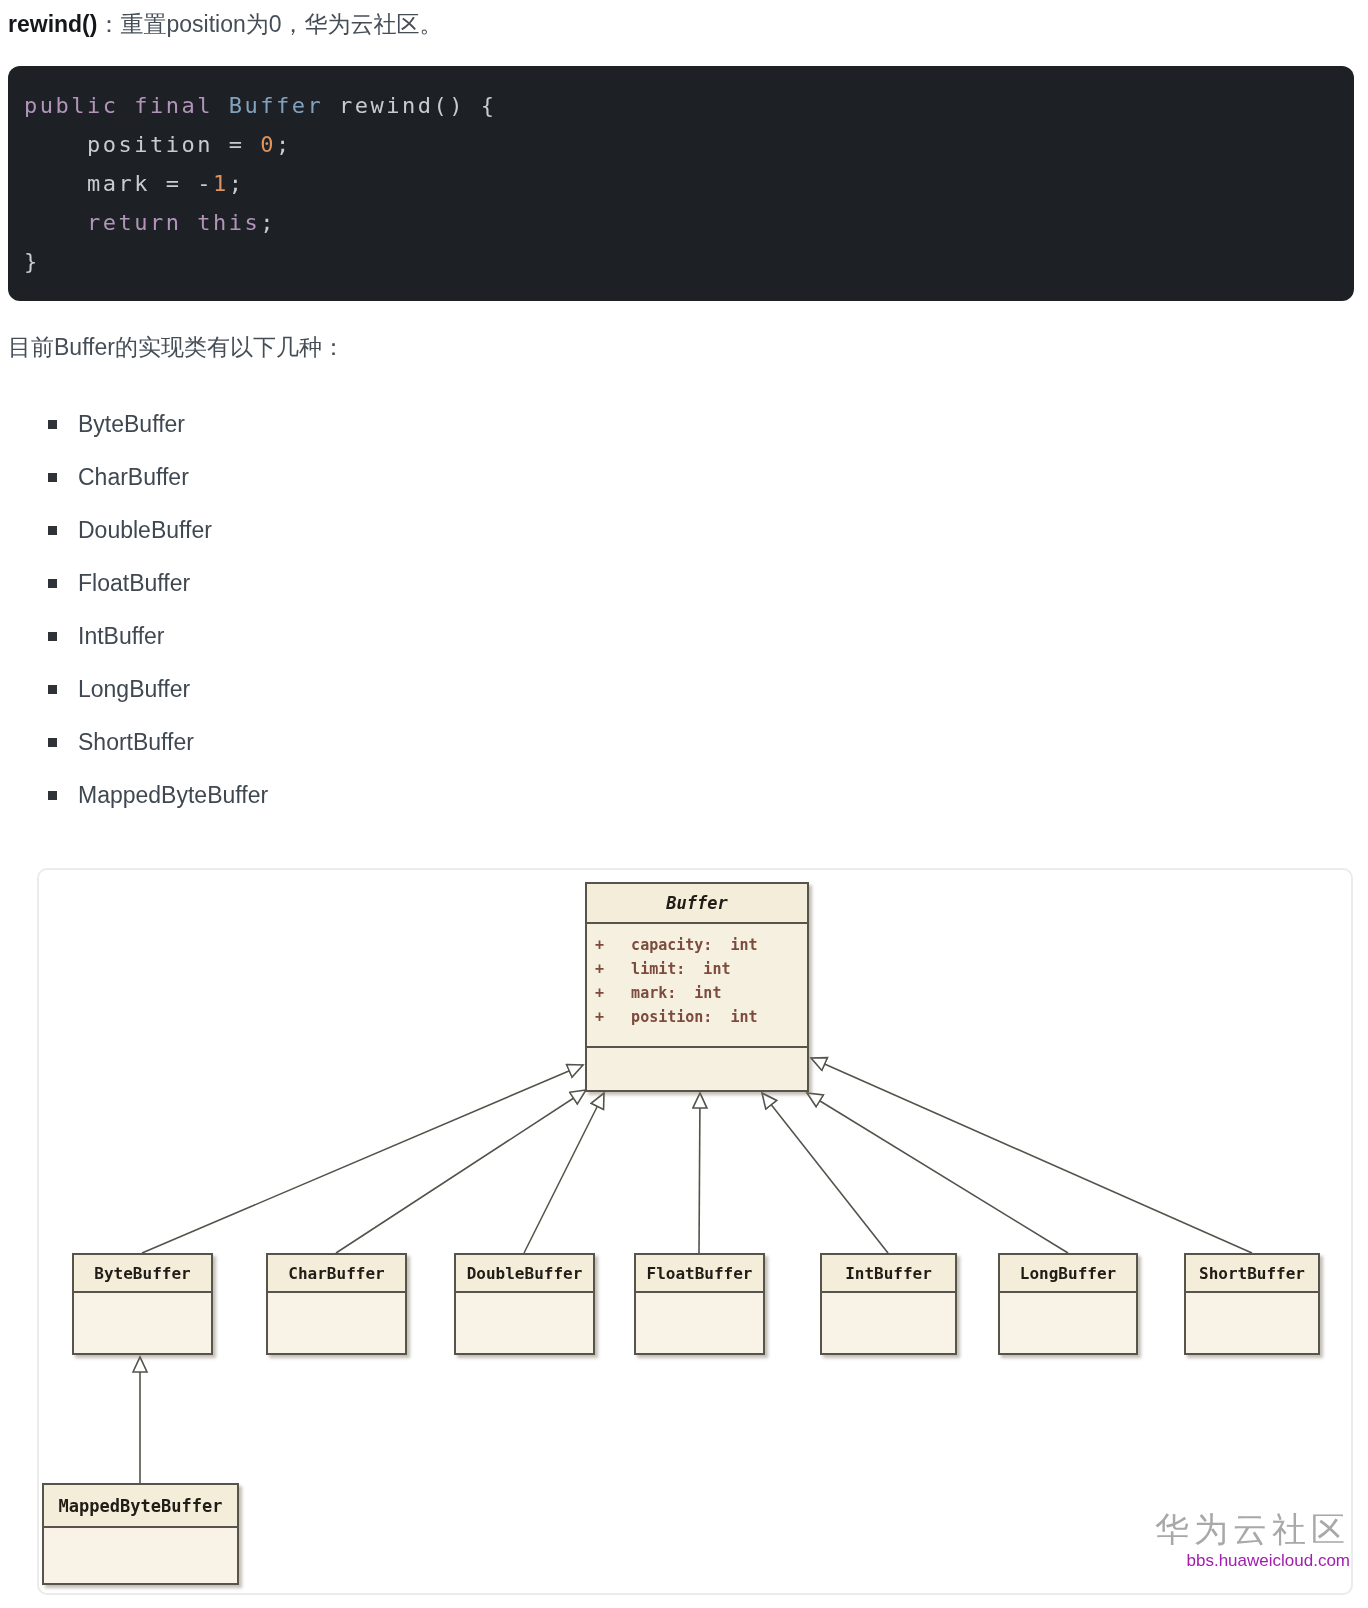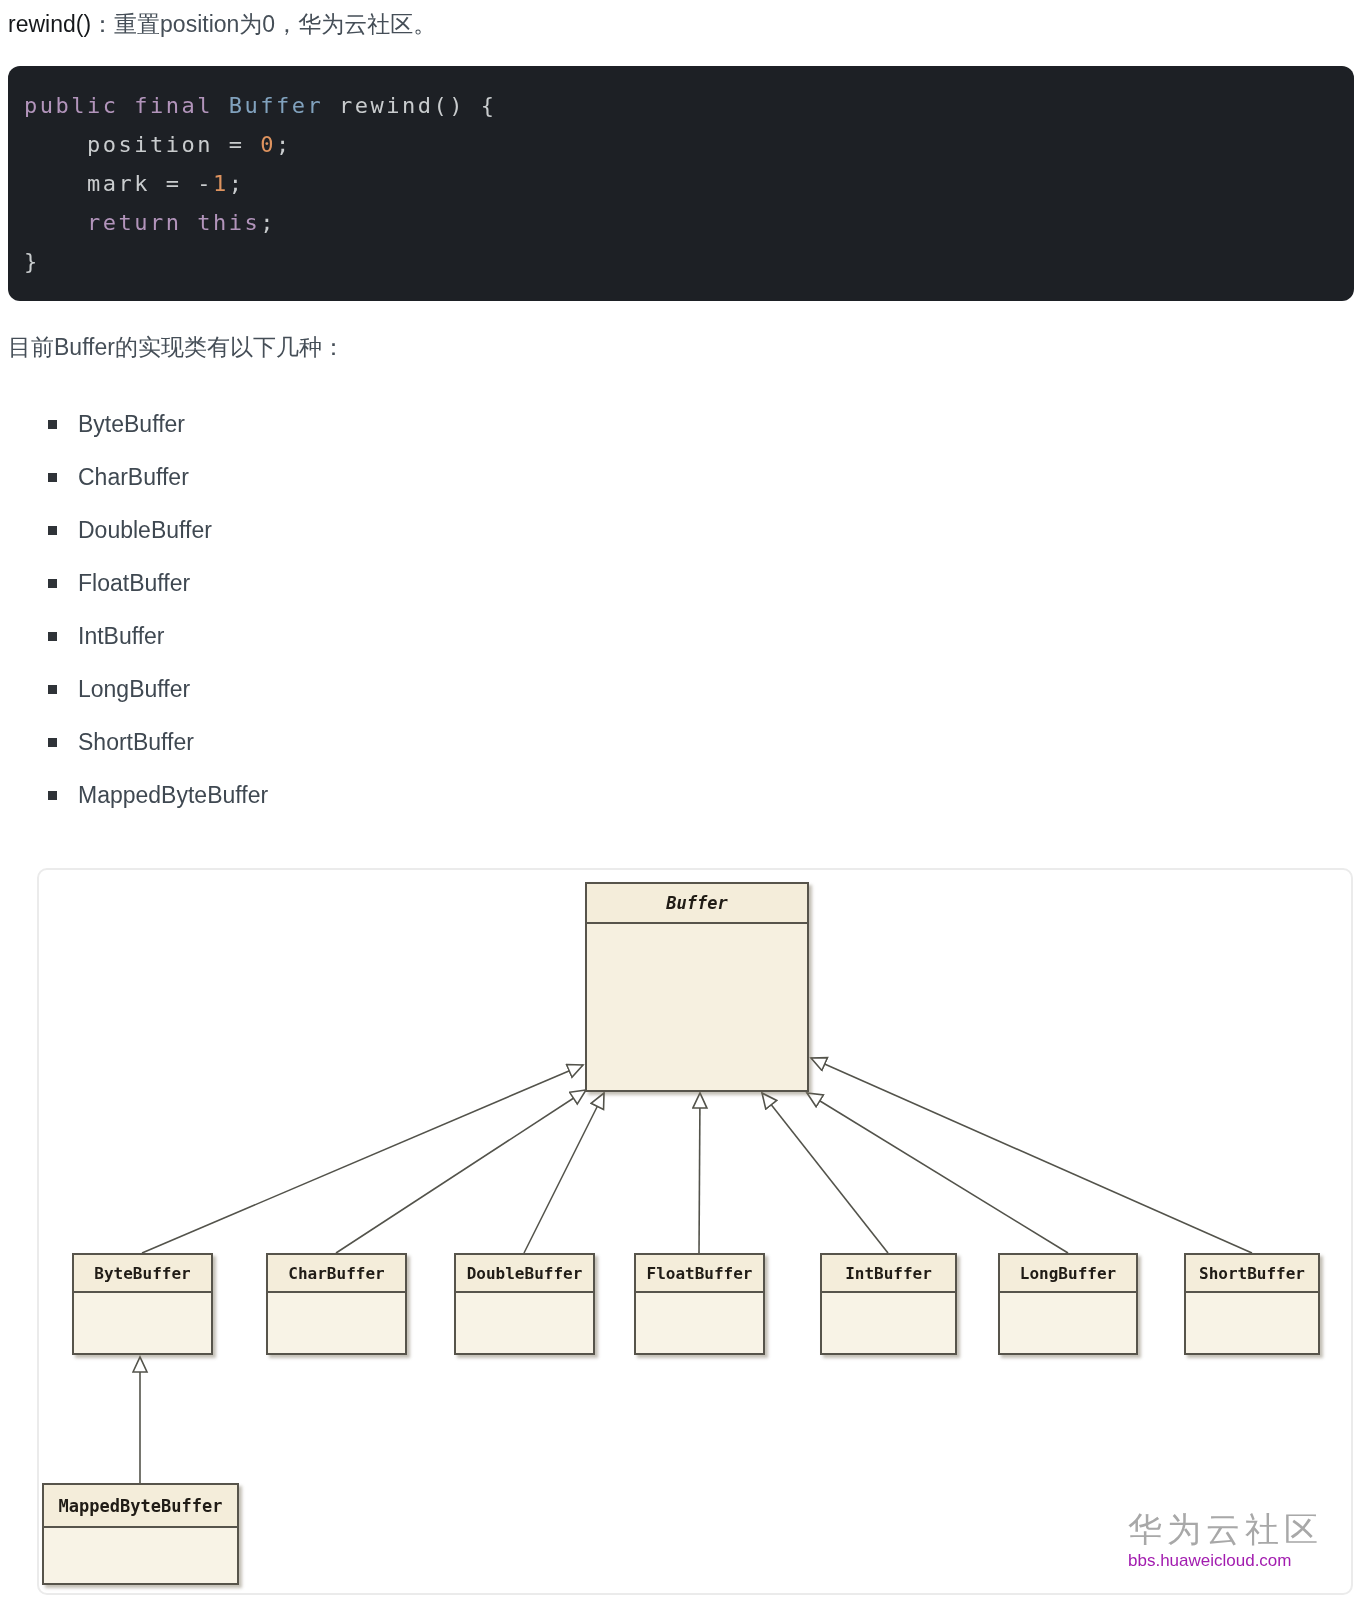--- a/index.html
+++ b/index.html
@@ -3,21 +3,21 @@
 <meta charset="utf-8">
 <style>
   html,body{margin:0;padding:0;background:#ffffff;}
   body{
     width:1368px;height:1608px;overflow:hidden;position:relative;
     font-family:"Liberation Sans","DejaVu Sans",sans-serif;
     -webkit-font-smoothing:antialiased;
   }
   
   .heading{margin:8px 0 0 8px;font-size:23px;line-height:32px;color:#454e57;}
-  .heading .term{font-weight:normal;color:#15181b;}
+  .heading .term{font-weight:bold;color:#15181b;}
   
   .code-block{
     margin:26px 14px 0 8px;background:#1d2025;border-radius:12px;
     padding:20px 16px;box-sizing:border-box;height:235px;
     font-family:"DejaVu Sans Mono","Liberation Mono",monospace;
     font-size:22px;letter-spacing:2.5px;line-height:39px;
     white-space:pre;overflow:hidden;
   }
   .code-line{height:39px;}
   .tok-plain{color:#c9ccce;}
@@ -59,21 +59,21 @@
     white-space:pre;background:#f6f0e0;
   }
   .uml-methods{
     flex:1 1 auto;padding:5px 0 0 8px;color:#5d4c42;font-size:15px;line-height:23px;
     white-space:pre;background:#f6f0e0;
   }
   .sub-box .uml-title{height:36px;font-size:16px;}
   #mapped-box{left:3px;top:613px;width:197px;height:102px;}
   #mapped-box .uml-title{height:41px;font-size:17px;}
   
-  .watermark{position:absolute;right:28px;bottom:24px;text-align:left;line-height:1;}
+  .watermark{position:absolute;right:1px;bottom:24px;text-align:right;line-height:1;}
   .wm-title{font-size:34px;letter-spacing:5px;color:#a8a8a8;margin-bottom:6px;}
   .wm-url{font-size:17px;color:#a21caf;}
 </style>
 </head>
 <body>
 
 <main>
 
   <p class="heading"><strong class="term">rewind()</strong><span>：重置position为0，华为云社区。</span></p>
 
@@ -130,20 +130,21 @@
           <line x1="660" y1="383" x2="661" y2="223" stroke="#53534b" stroke-width="1.6" marker-end="url(#arrowhead)"></line>
           <line x1="849" y1="383" x2="723" y2="223" stroke="#53534b" stroke-width="1.6" marker-end="url(#arrowhead)"></line>
           <line x1="1029" y1="383" x2="768" y2="223" stroke="#53534b" stroke-width="1.6" marker-end="url(#arrowhead)"></line>
           <line x1="1213" y1="383" x2="772" y2="188" stroke="#53534b" stroke-width="1.6" marker-end="url(#arrowhead)"></line>
           <line x1="101" y1="613" x2="101" y2="487" stroke="#53534b" stroke-width="1.6" marker-end="url(#arrowhead)"></line>
         </g>
     </svg>
 
     <div class="uml-box" id="buffer-box">
       <div class="uml-title">Buffer</div>
+      <div class="uml-attrs" id="buffer-attrs"><div>+   capacity:  int</div><div>+   limit:  int</div><div>+   mark:  int</div><div>+   position:  int</div></div>
     </div>
 
     <div id="subclass-layer">
         <div class="uml-box sub-box" style="left: 33px; top: 383px; width: 141px; height: 102px;">
           <div class="uml-title">ByteBuffer</div>
           <div class="uml-body"></div>
         </div>
         <div class="uml-box sub-box" style="left: 227px; top: 383px; width: 141px; height: 102px;">
           <div class="uml-title">CharBuffer</div>
           <div class="uml-body"></div>

